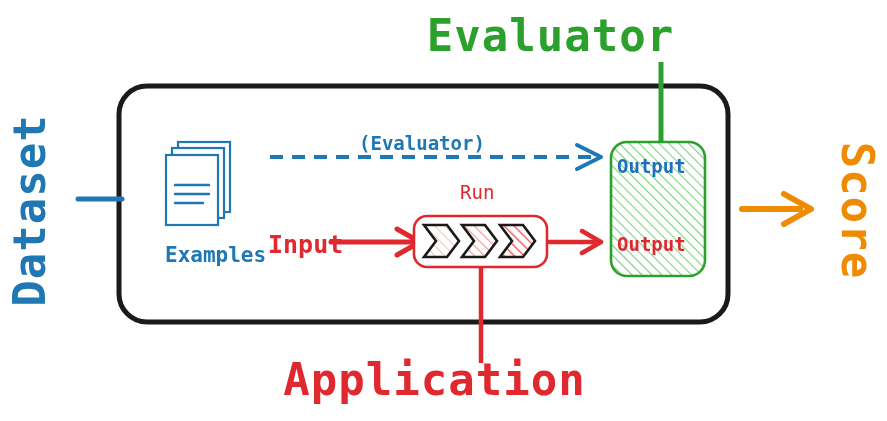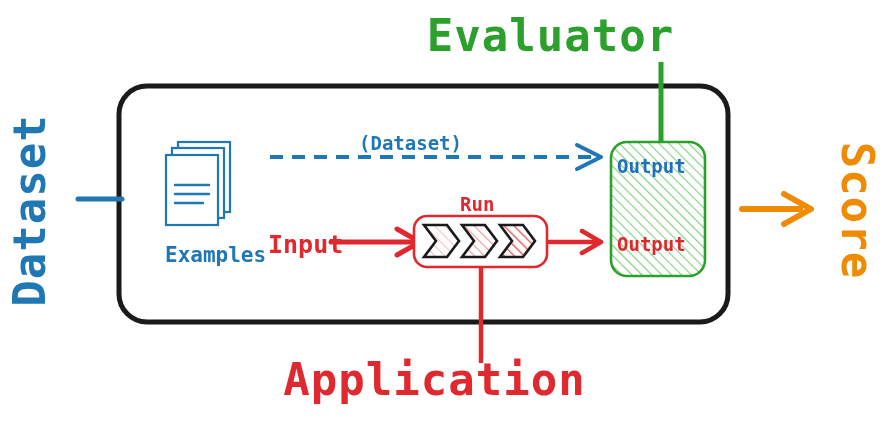--- a/index.html
+++ b/index.html
@@ -103,23 +103,23 @@
   }
   #label-input {
     left: 268px;
     top: 232px;
     font-size: 25px;
     font-weight: bold;
     color: #e0292f;
   }
   #label-run {
     left: 460px;
-    top: 195px;
-    font-size: 19px;
-    font-weight: bold;
+    top: 183px;
+    font-size: 19px;
+    font-weight: normal;
     color: #e0292f;
   }
   #label-output-top {
     left: 617px;
     top: 157px;
     font-size: 19px;
     font-weight: bold;
     color: #1f6fc0;
   }
   #label-output-bottom {
@@ -222,21 +222,21 @@
   <div class="label-text" id="label-dataset">Dataset</div>
 
   <div class="label-text" id="label-evaluator">Evaluator</div>
 
   <div class="label-text" id="label-score">Score</div>
 
   <div class="label-text" id="label-application">Application</div>
 
   <div class="label-text" id="label-examples">Examples</div>
 
-  <div class="label-text" id="label-optional">(Dataset)</div>
+  <div class="label-text" id="label-optional">(Evaluator)</div>
 
   <div class="label-text" id="label-input">Input</div>
 
   <div class="label-text" id="label-run">Run</div>
 
   <div class="label-text" id="label-output-top">Output</div>
 
   <div class="label-text" id="label-output-bottom">Output</div>
 
 </div>

